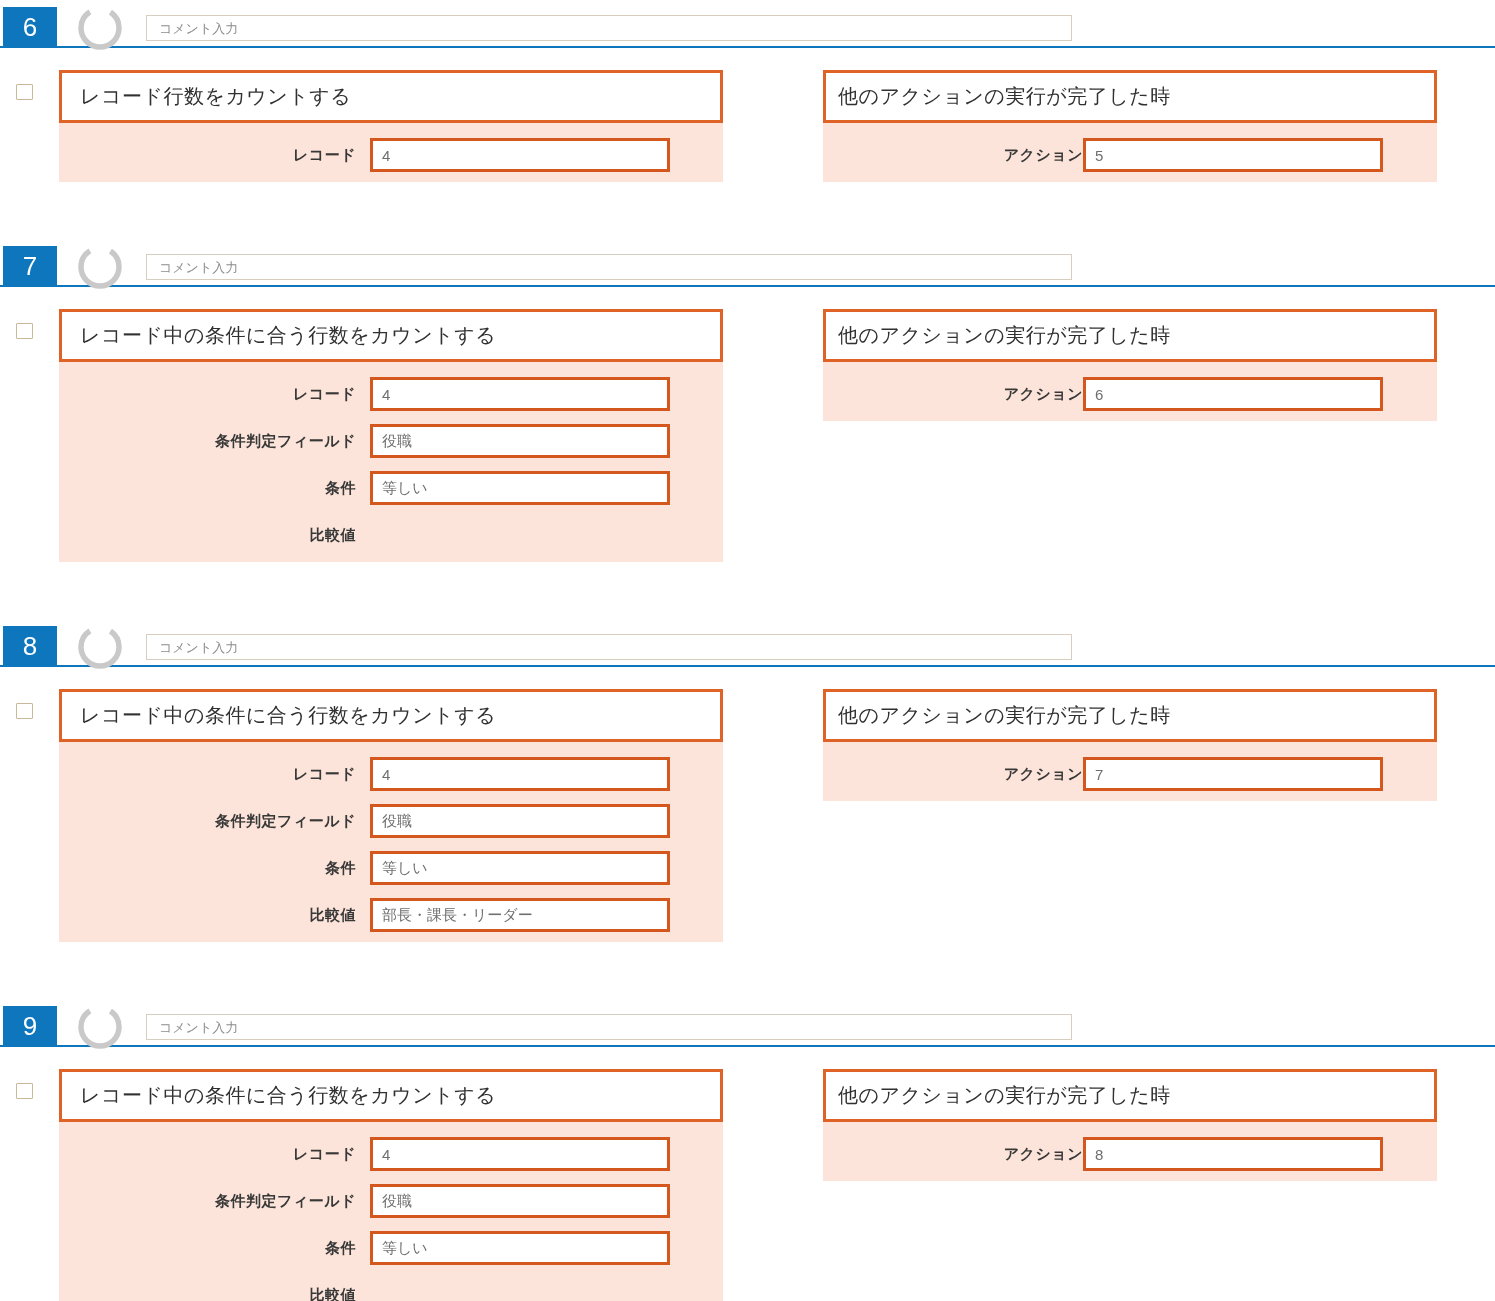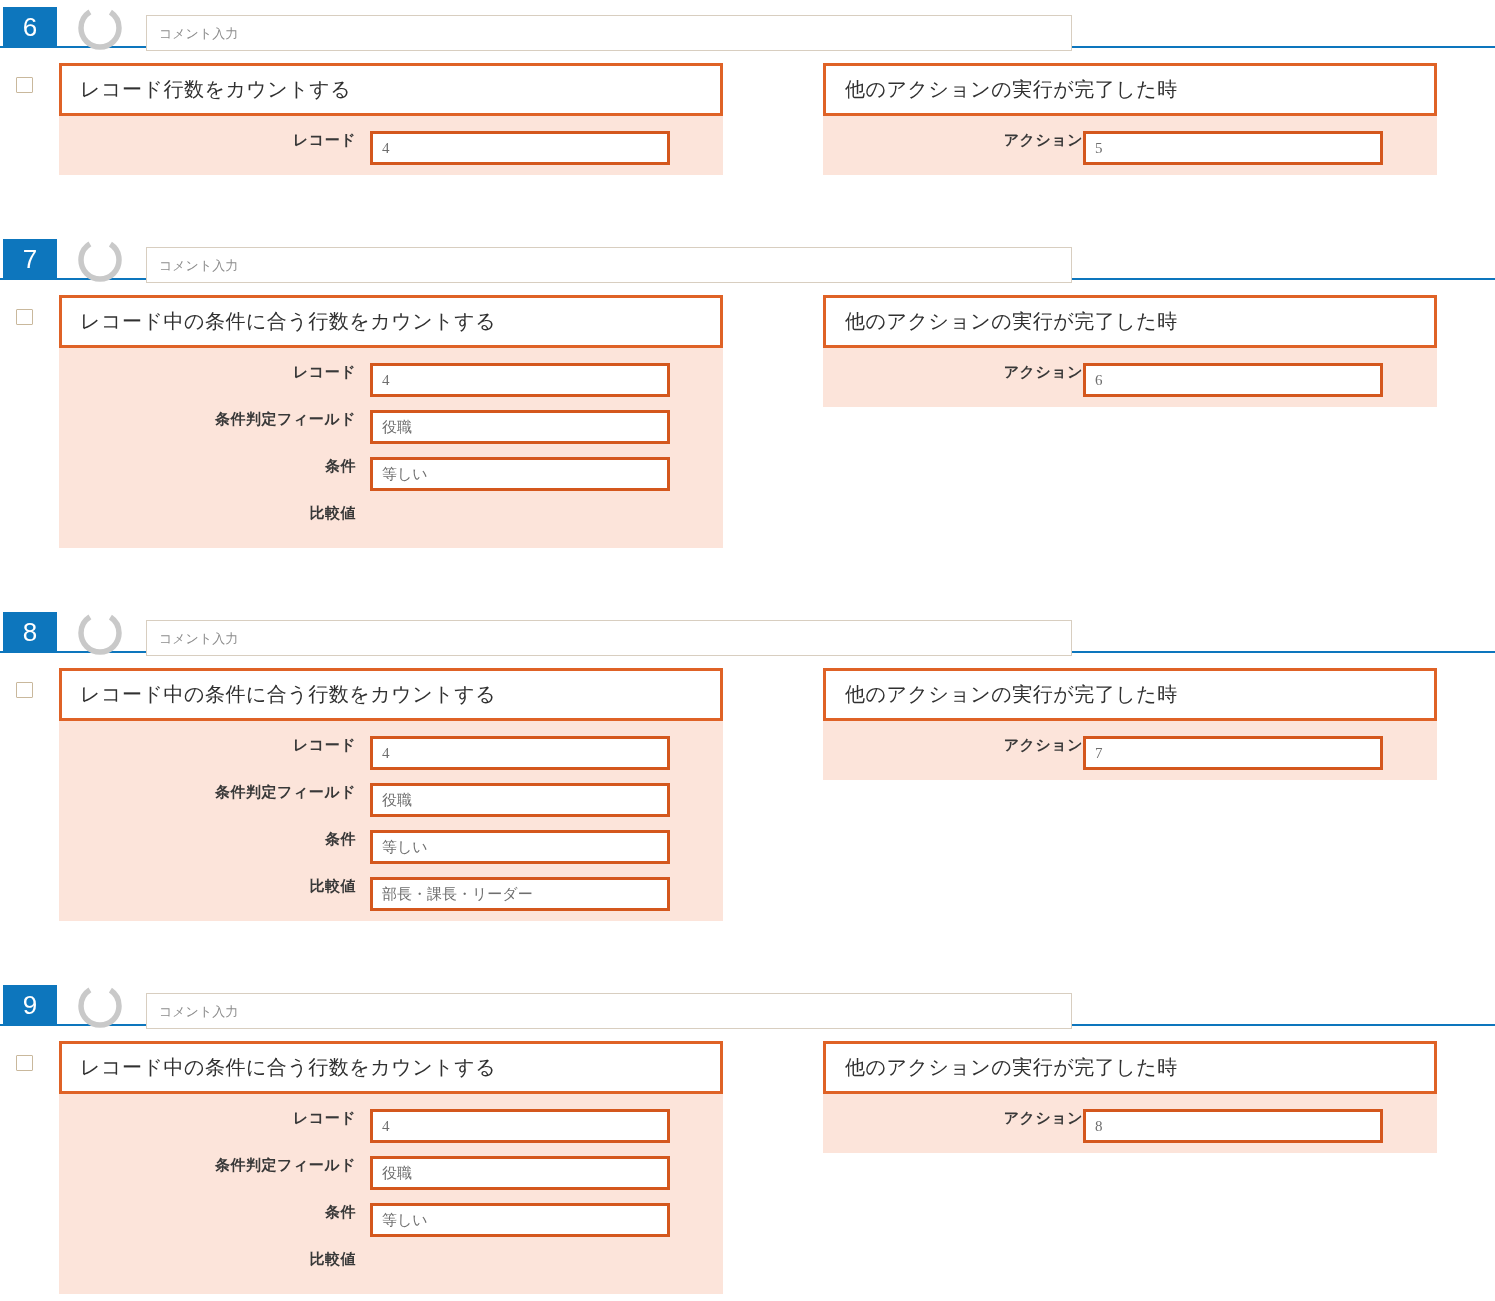--- a/index.html
+++ b/index.html
@@ -25,67 +25,67 @@
     background:#0d76bd; color:#ffffff;
     font-size:26px; font-weight:300;
     display:flex; align-items:center; justify-content:center;
   }
   .status-ring {
     position:absolute; left:76px; top:-3px;
     width:48px; height:48px; z-index:2;
   }
   .comment-input {
     position:absolute; left:146px; top:8px;
-    width:926px; height:36px;
+    width:926px; height:26px;
     border:1px solid #d8cec0; background:#ffffff;
     font-size:13px; padding:0 12px; color:#6f6f6f;
     font-family:inherit; outline:none;
   }
   .comment-input::placeholder { color:#8c8c8c; opacity:1; }
 
   
-  .sec-body { position:relative; margin-top:15px; }
+  .sec-body { position:relative; margin-top:22px; }
   .checkbox {
     position:absolute; left:16px; top:14px;
     width:17px; height:16px;
     border:1px solid #c9b89c; background:#ffffff; border-radius:1px;
     cursor:pointer;
   }
   .panel-title {
     border:3px solid #df6226; background:#ffffff;
     height:53px; display:flex; align-items:center;
     padding-left:18px; font-size:20px; color:#303030;
     letter-spacing:0.5px;
   }
   .panel-pink {
     background:#fce4da;
     padding:15px 0 10px 0;
   }
   .frow {
-    display:flex; align-items:flex-start;
-    height:34px; margin-bottom:13px;font-family:Liberation Serif, serif;
+    display:flex; align-items:center;
+    height:34px; margin-bottom:13px;
   }
   .frow:last-child { margin-bottom:0; }
   .flabel {
     width:311px; text-align:right; padding-right:14px;
     font-size:15px; font-weight:bold; color:#383838;
     letter-spacing:0.5px;
     white-space:nowrap;
   }
   .fvalue {
     width:300px; height:34px;
     border:3px solid #d4571d; background:#ffffff;
     box-shadow:inset 0 0 0 1px #ffffff;
     display:flex; align-items:center;
     padding-left:9px; font-size:15px; color:#6e6e6e;
     cursor:text;
   }
   .action-panel { margin-left:59px; width:664px; }
   .trigger-panel { position:absolute; left:823px; top:0; width:614px; }
-  .trigger-panel .panel-title { padding-left:19px; }
+  .trigger-panel .panel-title { padding-left:12px; }
   .trigger-panel .flabel { width:260px; padding-right:0; }
 </style>
 </head>
 <body>
 
 <div id="sections">
   <div class="section">
     <div class="sec-header">
       <div class="num-badge">6</div>
       <svg class="status-ring" viewBox="0 0 48 48">

